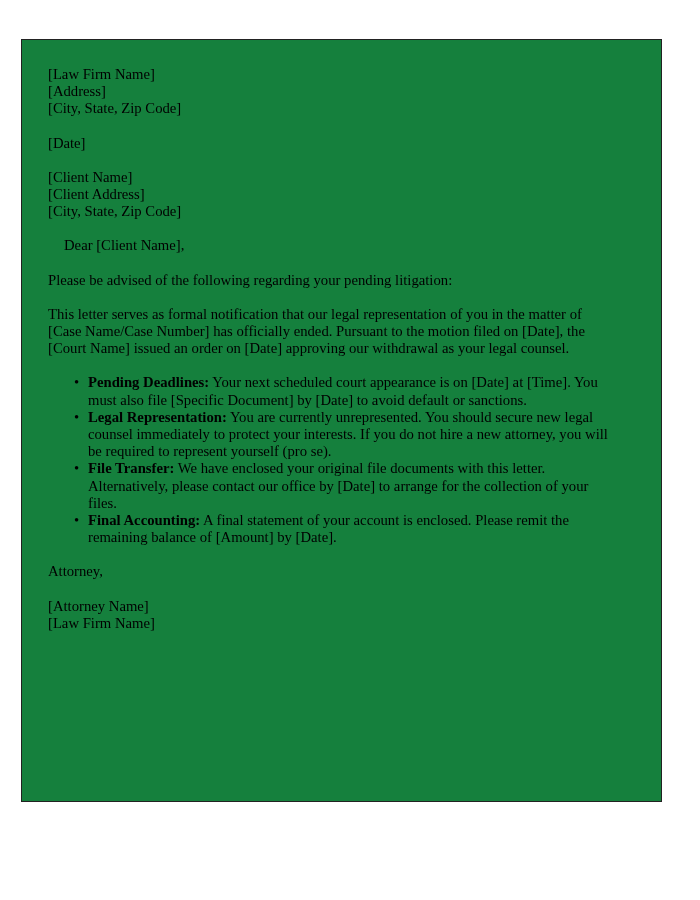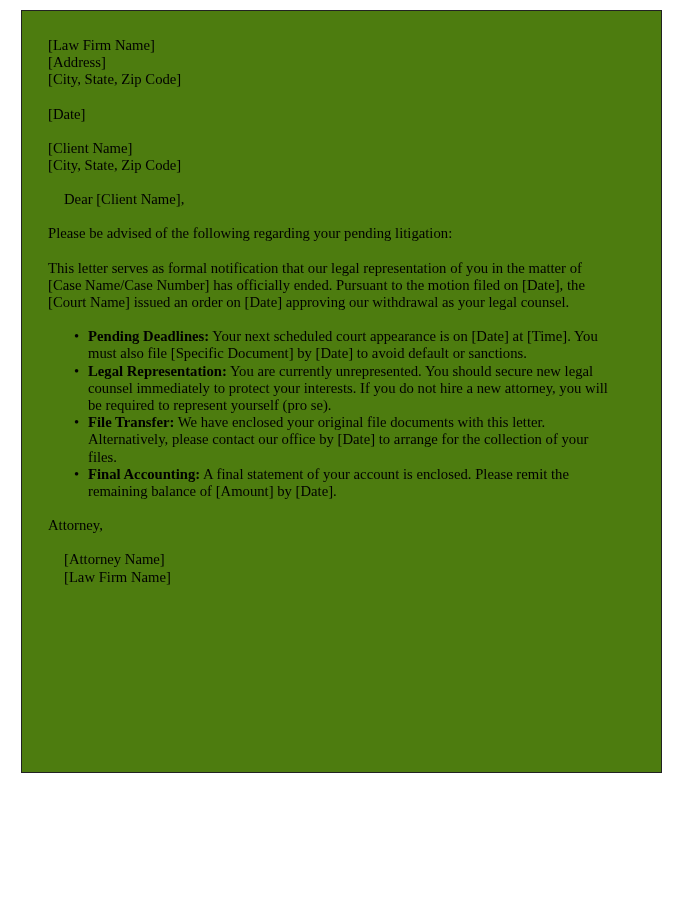--- a/index.html
+++ b/index.html
@@ -11,26 +11,26 @@
     width: 700px;
     height: 900px;
     font-family: "Liberation Serif", "DejaVu Serif", serif;
     color: #000000;
     overflow: hidden;
   }
 
   .page-frame {
     position: absolute;
     left: 21px;
-    top: 10px;
+    top: 39px;
     width: 641px;
     height: 763px;
     border: 1.5px solid #222222;
     box-sizing: border-box;
-    background: #4d7c0f;
+    background: #15803d;
   }
 
   .letter-body {
     position: absolute;
     left: 26px;
     top: 26px;
     width: 567px;
     font-size: 14.7px;
     line-height: 17.2px;
   }
@@ -80,21 +80,21 @@
   .bullet-text {
     font-weight: normal;
     text-align: right;
   }
 
   .closing {
     margin: 0 0 17px 0;
   }
 
   .signature-block {
-    margin: 16px;
+    margin: 0;
   }
   .sig-line {
     display: block;
     white-space: pre;
   }
 </style>
 </head>
 <body>
 
 <div class="page-frame">
@@ -103,20 +103,21 @@
     <div class="addr-block">
       <span class="addr-line">[Law Firm Name]</span>
       <span class="addr-line">[Address]</span>
       <span class="addr-line">[City, State, Zip Code]</span>
     </div>
 
     <div class="addr-block">[Date]</div>
 
     <div class="addr-block">
       <span class="addr-line">[Client Name]</span>
+      <span class="addr-line">[Client Address]</span>
       <span class="addr-line">[City, State, Zip Code]</span>
     </div>
 
 
     <div class="salutation">Dear [Client Name],</div>
 
     <div class="para">Please be advised of the following regarding your pending litigation:</div>
 
     <div class="para">This letter serves as formal notification that our legal representation of you in the matter of [Case Name/Case Number] has officially ended. Pursuant to the motion filed on [Date], the [Court Name] issued an order on [Date] approving our withdrawal as your legal counsel.</div>
 

